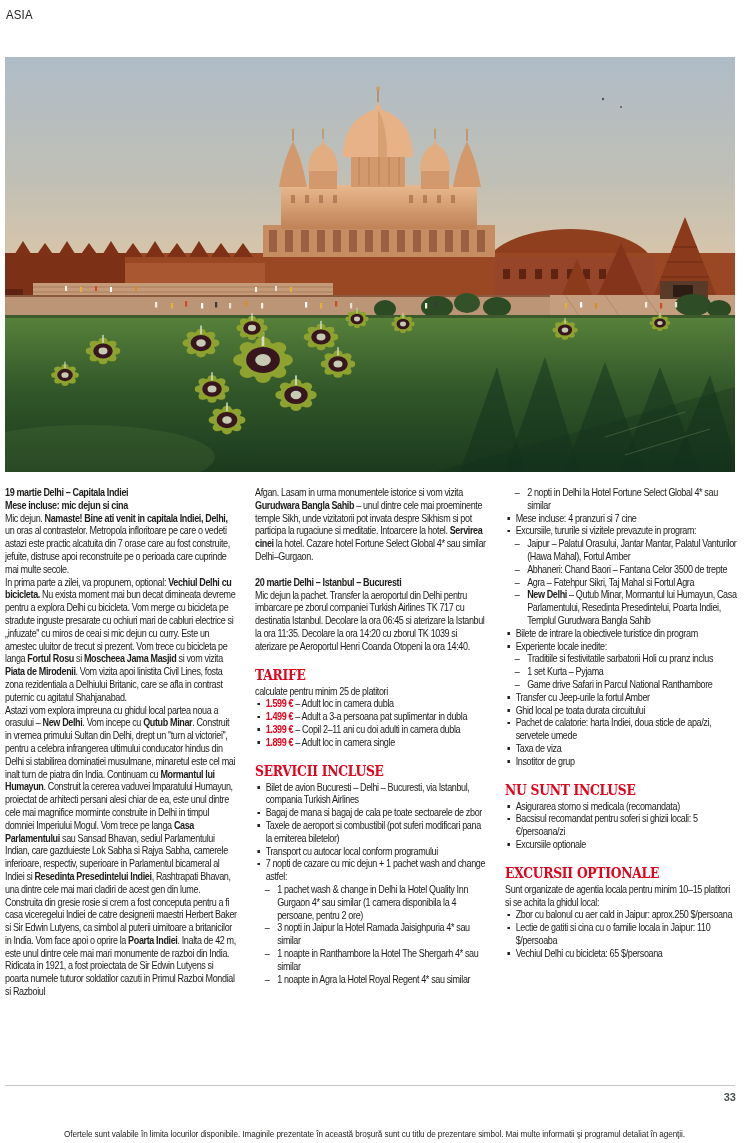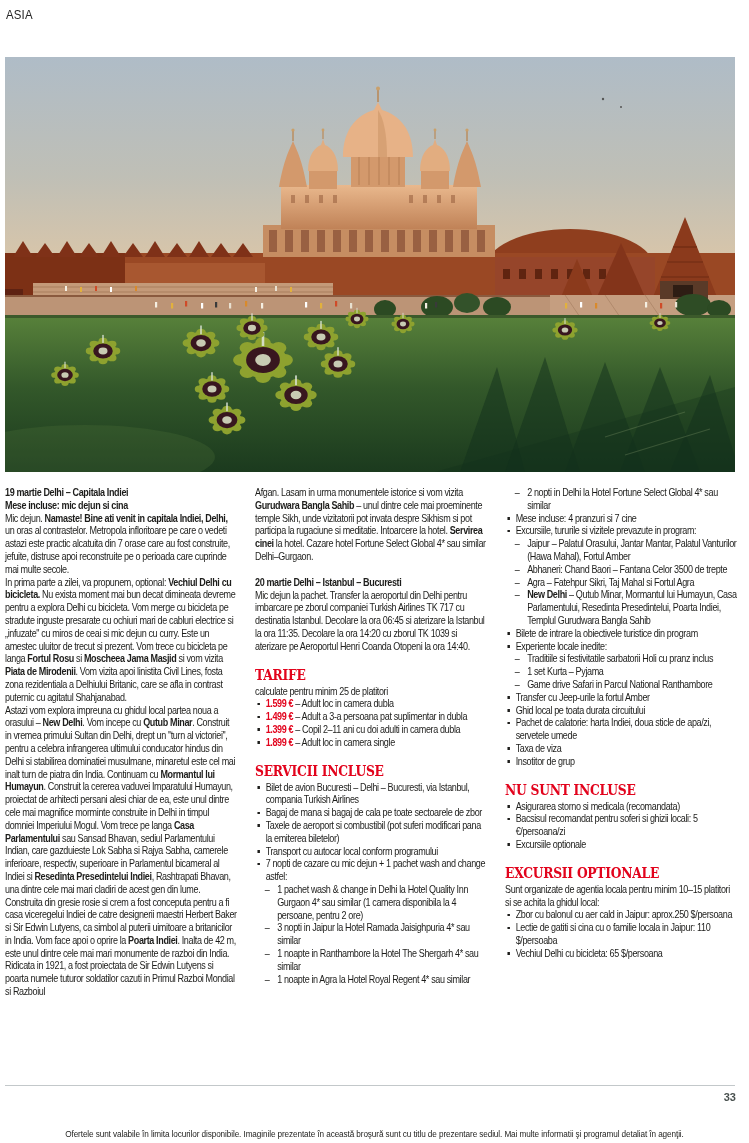--- a/index.html
+++ b/index.html
@@ -355,13 +355,13 @@
       <div class="blk blk-rh"><span>EXCURSII OPTIONALE</span></div>
       <div class="blk blk-p"><span>Sunt organizate de agentia locala pentru minim 10–15 platitori si se achita la ghidul local:</span></div>
       <div class="blk blk-b"><span>Zbor cu balonul cu aer cald in Jaipur: aprox.250 $/persoana</span></div>
       <div class="blk blk-b"><span>Lectie de gatiti si cina cu o familie locala in Jaipur: 110 $/persoaba</span></div>
       <div class="blk blk-b"><span>Vechiul Delhi cu bicicleta: 65 $/persoana</span></div>
     </div>
 </div>
 
 <div class="divider"></div>
 <div class="page-number">33</div>
-<div class="footer-note">Ofertele sunt valabile în limita locurilor disponibile. Imaginile prezentate în această broşură sunt cu titlu de prezentare sediul. Mai multe informatii şi programul detaliat în agenţii.</div>
+<div class="footer-note">Ofertele sunt valabile în limita locurilor disponibile. Imaginile prezentate în această broşură sunt cu titlu de prezentare simbol. Mai multe informatii şi programul detaliat în agenţii.</div>
 
 </body></html>

